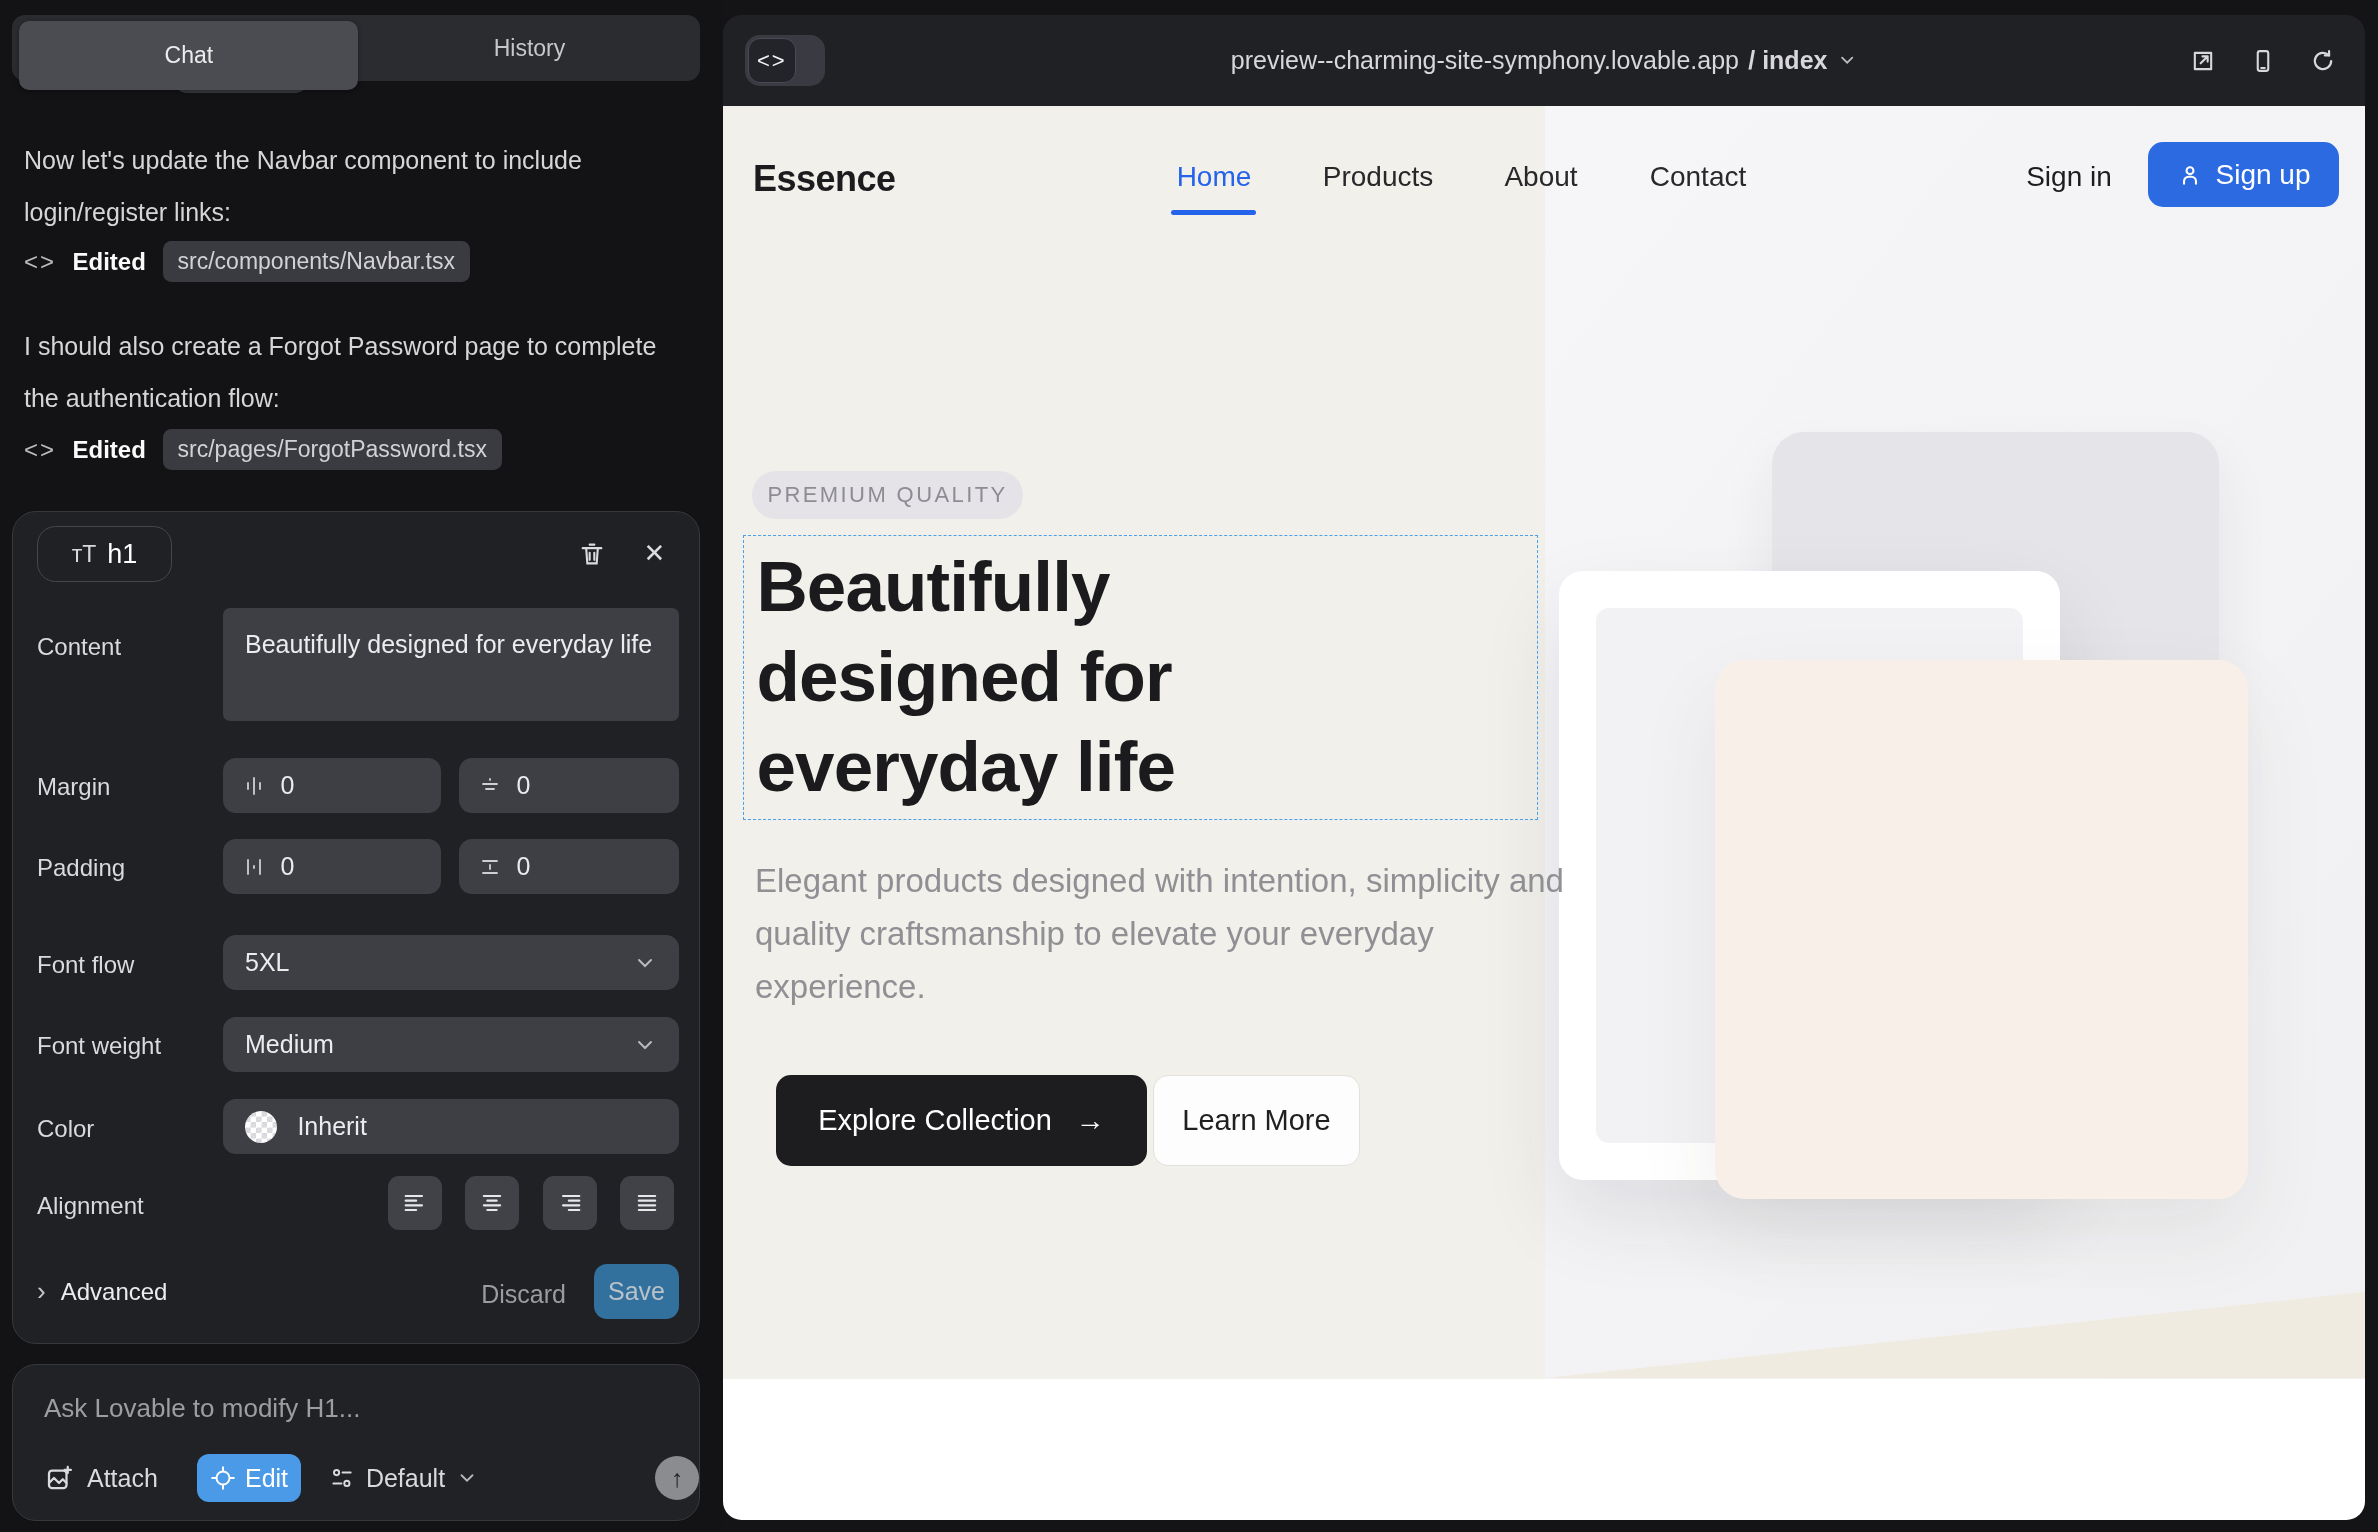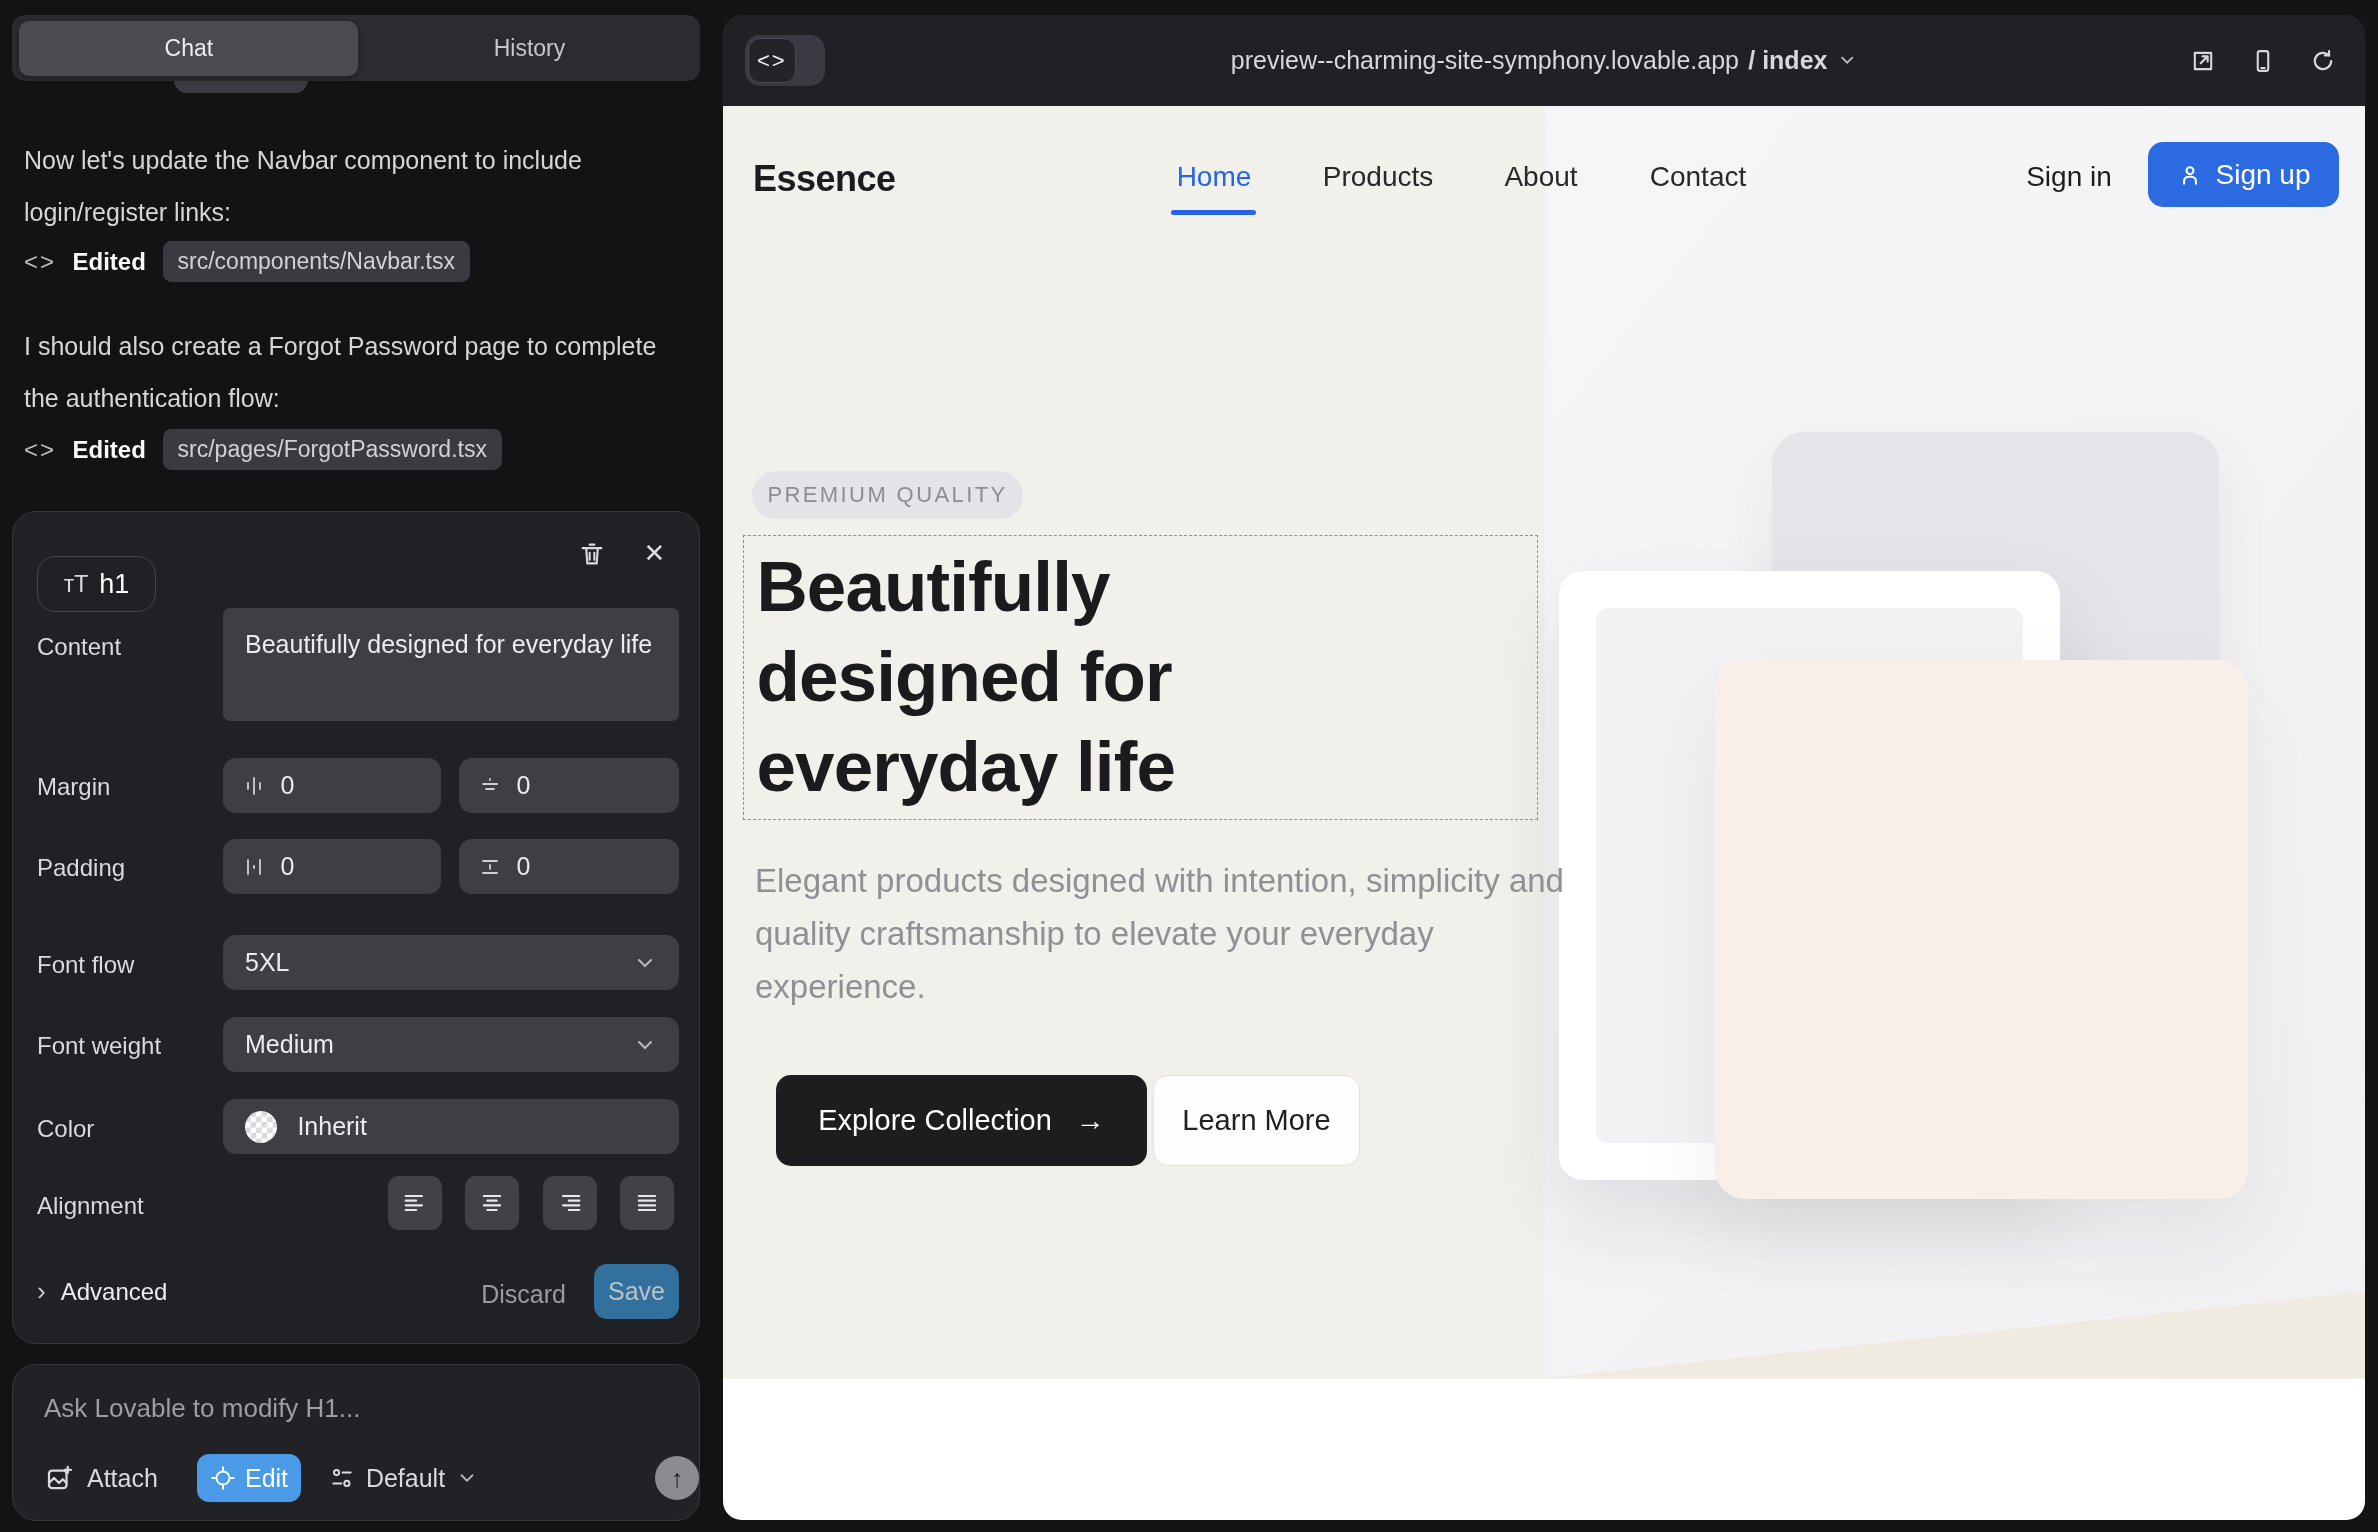--- a/index.html
+++ b/index.html
@@ -3,34 +3,34 @@
 <meta charset="utf-8">
 <style>
   * { margin:0; padding:0; box-sizing:border-box; }
   html,body { width:2378px; height:1532px; background:#141417; font-family:"Liberation Sans", sans-serif; overflow:hidden; }
   svg { display:block; }
 
   
   #left { position:absolute; left:0; top:0; width:722px; height:1532px; background:#131316; }
 
   .tabbar { position:absolute; left:12px; top:15px; width:688px; height:66px; background:#2b2c30; border-radius:13px; z-index:2; }
-  .tab-active { position:absolute; left:7.4px; top:5.6px; width:339px; height:55px; background:#4b4c51; border-radius:10.2px; box-shadow:0 1.9px 5.6px rgba(0,0,0,.35); display:flex; align-items:center; justify-content:center; color:#ececee; font-size:23px; }
+  .tab-active { position:absolute; left:7.4px; top:5.6px; width:339px; height:69px; background:#4b4c51; border-radius:10.2px; box-shadow:0 1.9px 5.6px rgba(0,0,0,.35); display:flex; align-items:center; justify-content:center; color:#ececee; font-size:23px; }
   .tab-inactive { position:absolute; right:0; top:0; width:341px; height:66px; display:flex; align-items:center; justify-content:center; color:#c7c7cb; font-size:23px; }
   .clipped-pill { position:absolute; left:174px; top:48px; width:134px; height:45px; background:#3a3b41; border-radius:13px; z-index:1; }
   .clipped-pill .d { position:absolute; top:26px; width:4.6px; height:4.6px; border-radius:50%; background:#c9c9cc; }
 
   .msg { position:absolute; left:24px; width:649px; color:#d6d6d8; font-size:25px; line-height:52px; }
   .edited-row { position:absolute; left:24px; height:45px; display:flex; align-items:center; gap:16.7px; }
   .code-glyph { color:#bcbcc0; font-size:24px; letter-spacing:1.9px; }
   .edited-label { color:#fafafa; font-size:24px; font-weight:bold; }
   .file-chip { background:#3a3b41; border-radius:8.3px; padding:7.4px 15px; color:#d2d2d6; font-size:23px; }
 
   
   #editor { position:absolute; left:12px; top:511px; width:688px; height:833px; background:#202125; border:1.4px solid #37383d; border-radius:24px; z-index:3; }
-  .tag-chip { position:absolute; left:24px; top:14px; width:119px; height:56px; border:1.4px solid #46474c; border-radius:18.6px; display:flex; align-items:center; justify-content:center; gap:11px;margin-top:30px; }
+  .tag-chip { position:absolute; left:24px; top:14px; width:135px; height:56px; border:1.4px solid #46474c; border-radius:18.6px; display:flex; align-items:center; justify-content:center; gap:11px; }
   .tag-chip .ticon { color:#d9d9dc; font-size:23px; }
   .tag-chip .tname { color:#ffffff; font-size:27px; }
   .icon-btn { position:absolute; top:20.4px; width:43px; height:43px; display:flex; align-items:center; justify-content:center; color:#dcdcdf; }
   .field-label { position:absolute; left:24px; color:#dadadc; font-size:24px; }
   .textarea { position:absolute; left:210px; top:96px; width:456px; height:113px; background:#3e3f45; border-radius:7px; padding:16.7px 22px; color:#ececee; font-size:25px; line-height:38px; }
   .num-input { position:absolute; height:55px; background:#3e3f45; border-radius:13px; display:flex; align-items:center; gap:15px; padding-left:18.6px; color:#ececee; font-size:25px; }
   .sel { position:absolute; left:210px; width:456px; height:55px; background:#3e3f45; border-radius:13px; display:flex; align-items:center; padding:0 22px; color:#ececee; font-size:25px; }
   .sel .chev { margin-left:auto; }
   .swatch { width:32px; height:32px; border-radius:50%; background:#ffffff; background-image:linear-gradient(45deg,#d8d8dd 25%,transparent 25%,transparent 75%,#d8d8dd 75%),linear-gradient(45deg,#d8d8dd 25%,transparent 25%,transparent 75%,#d8d8dd 75%); background-size:11px 11px; background-position:0 0,5.6px 5.6px; margin-right:20.4px; }
   .align-btn { position:absolute; top:664px; width:54px; height:54px; background:#414247; border-radius:11px; display:flex; align-items:center; justify-content:center; }

